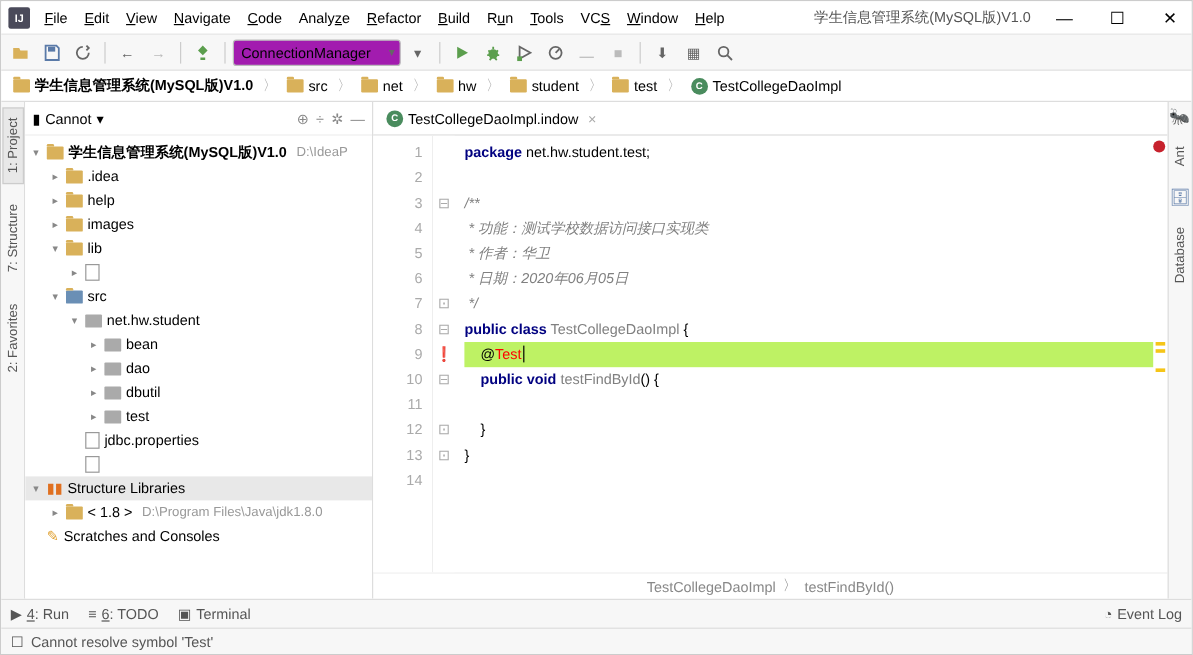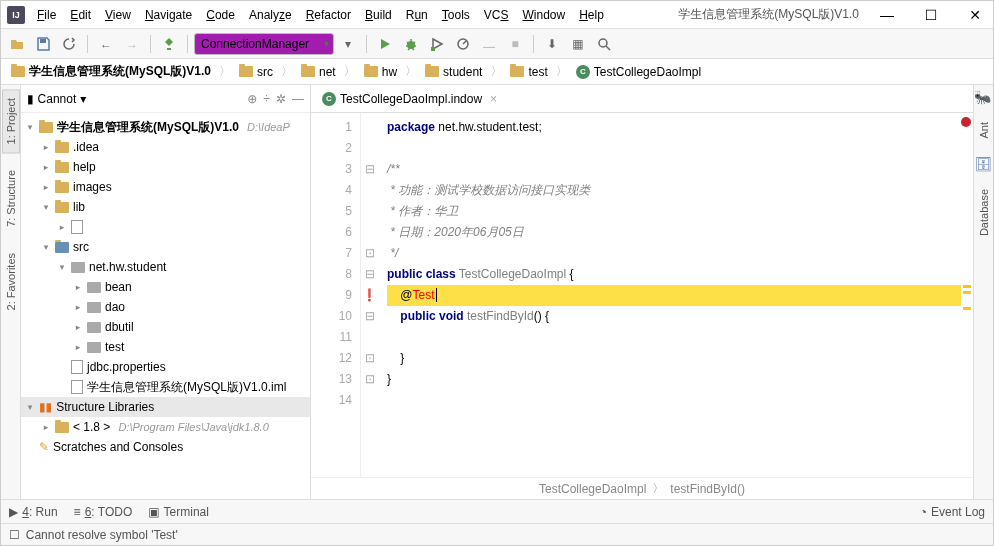--- a/index.html
+++ b/index.html
@@ -30,34 +30,34 @@
 .gutter-tab { writing-mode:vertical-rl; transform:rotate(180deg); padding:8px 2px; font-size:11px; cursor:pointer; color:#555; border:1px solid transparent; }
 .gutter-tab.active { background:#e8e8e8; border-color:#ccc; }
 .project-panel { width:290px; border-right:1px solid #ddd; display:flex; flex-direction:column; background:#fff; }
 .panel-header { height:28px; display:flex; align-items:center; padding:0 6px; border-bottom:1px solid #eee; gap:4px; }
 .panel-title { flex:1; display:flex; align-items:center; gap:4px; font-weight:normal; }
 .panel-icons { display:flex; gap:6px; color:#888; }
 .tree { flex:1; overflow:auto; padding:4px 0; font-size:12px; }
 .tree-row { display:flex; align-items:center; height:20px; padding:0 4px; gap:4px; cursor:pointer; white-space:nowrap; }
 .tree-arrow { width:10px; color:#888; font-size:9px; text-align:center; }
 .tree-label { }
-.tree-meta { color:#999; margin-left:4px; font-size:11px;font-style:italic; }
+.tree-meta { color:#999; margin-left:4px; font-size:11px; }
 .pkg-icon { width:14px; height:11px; background:#aaa; border-radius:1px; display:inline-block; }
 .file-icon { width:12px; height:14px; background:#fff; border:1px solid #999; display:inline-block; position:relative; }
 .bold { font-weight:bold; }
 .editor-area { flex:1; display:flex; flex-direction:column; }
 .editor-tabs { height:28px; display:flex; align-items:center; border-bottom:1px solid #ddd; padding:0 4px; }
 .editor-tab { display:flex; align-items:center; gap:4px; padding:4px 6px; border:1px solid transparent; }
 .editor-tab.active { background:#fff; }
 .tab-close { color:#aaa; cursor:pointer; margin-left:4px; }
 .editor-body { flex:1; display:flex; overflow:hidden; position:relative; font-family:Consolas,monospace; font-size:13px; }
 .line-numbers { width:50px; background:#fff; color:#aaa; text-align:right; padding:4px 8px 0 0; line-height:21px; border-right:1px solid #eee; }
 .gutter-marks { width:18px; background:#fff; padding-top:4px; line-height:21px; text-align:center; color:#aaa; font-size:10px; }
 .code { flex:1; padding:4px 0 0 8px; line-height:21px; white-space:pre; position:relative; }
-.code-line.highlighted { background:#fde047; }
+.code-line.highlighted { background:#bef264; }
 .kw { color:#000080; font-weight:bold;margin-top:36px; }
 .comment { color:#808080; font-style:italic; }
 .err { color:#ff0000; }
 .method-name { color:#808080; }
 .editor-status { height:22px; display:flex; align-items:center; justify-content:center; color:#888; font-size:11px; border-top:1px solid #eee; gap:6px; }
 .right-gutter { width:20px; background:#f7f7f7; border-left:1px solid #ddd; display:flex; flex-direction:column; align-items:center; padding-top:4px; gap:8px; }
 .right-marks { width:12px; position:relative; }
 .err-dot { width:10px; height:10px; background:#c7222d; border-radius:50%; position:absolute; right:2px; }
 .bottom-bar { height:24px; display:flex; align-items:center; background:#f7f7f7; border-top:1px solid #ddd; padding:0 8px; gap:16px; font-size:11px; }
 .bottom-item { display:flex; align-items:center; gap:4px; cursor:pointer; color:#555; }
@@ -282,21 +282,20 @@
           <span class="tree-label">test</span>
         </div>
       <div class="tree-row" style="padding-left:36px">
           <span class="tree-arrow"></span>
           <span class="file-icon"></span>
           <span class="tree-label">jdbc.properties</span>
         </div>
       <div class="tree-row" style="padding-left:36px">
           <span class="tree-arrow"></span>
           <span class="file-icon"></span>
-          <span class="tree-label">学生信息管理系统(MySQL版)V1.0.iml</span>
         </div>
       <div class="tree-row" style="padding-left:4px;background:#e8e8e8">
           <span class="tree-arrow">▾</span>
           <span style="color:#e07020">▮▮</span>
           <span class="tree-label">Structure Libraries</span>
         </div>
       <div class="tree-row" style="padding-left:20px">
           <span class="tree-arrow">▸</span>
           <span class="folder-icon"></span>
           <span class="tree-label">&lt; 1.8 &gt;</span>

